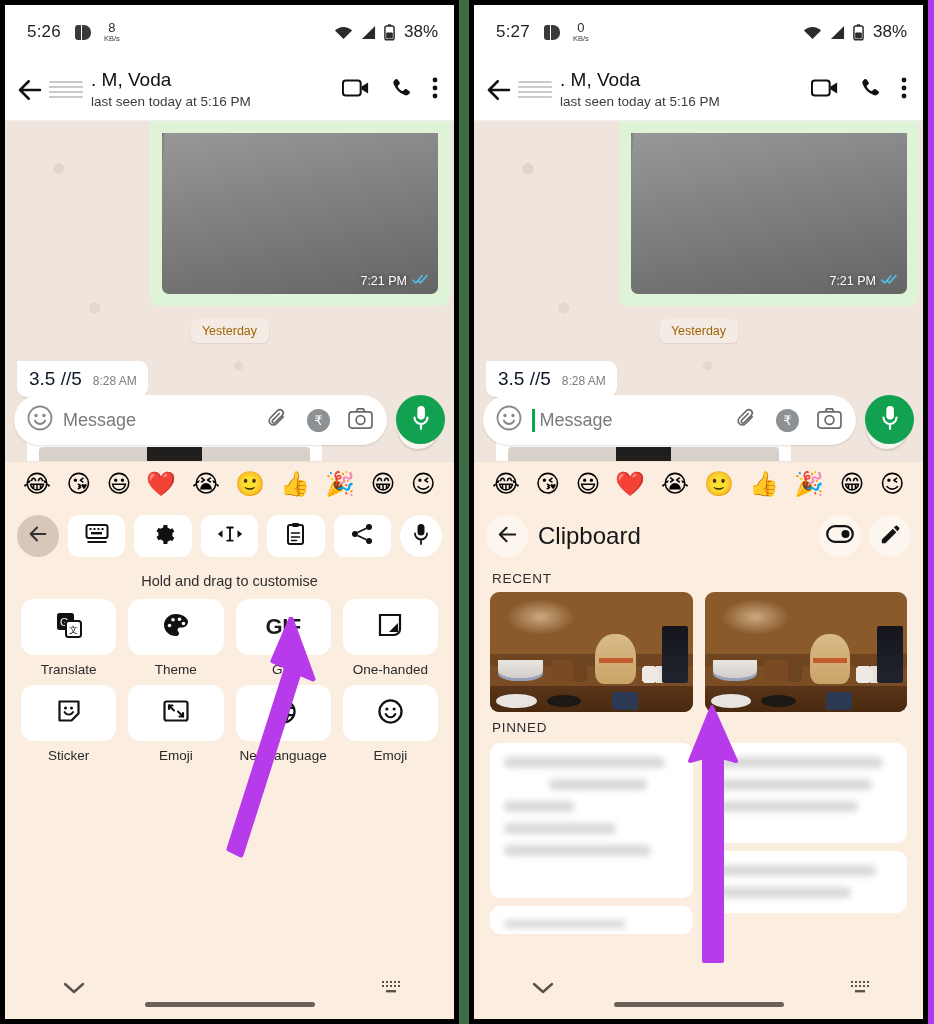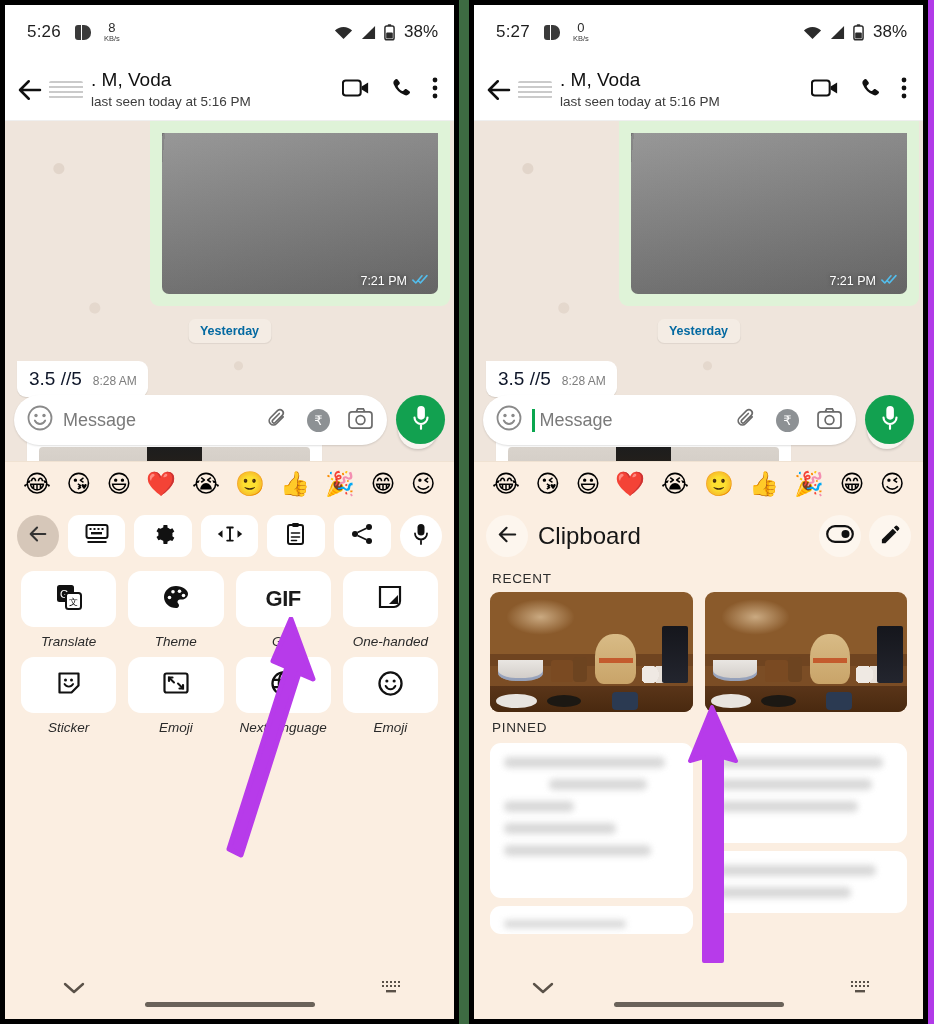--- a/index.html
+++ b/index.html
@@ -142,21 +142,21 @@
     text-shadow: 0 0 4px rgba(0,0,0,.55);
     display: flex; align-items: center; gap: 5px;
   }
   .ticks { display: inline-block; }
   .daychip {
     position: absolute; left: 50%; transform: translateX(-50%);
     top: 198px;
     background: #f4ece4;
     border-radius: 7px;
     padding: 5px 12px;
-    font-size: 12.5px; font-weight: bold; color: #0369a1;
+    font-size: 12.5px; font-weight: normal; color: #a16207;
     box-shadow: 0 1px 1px rgba(0,0,0,.07);
   }
   .bubble-in {
     position: absolute;
     left: 12px; top: 240px;
     background: #ffffff;
     border-radius: 0 9px 9px 9px;
     padding: 7px 11px 7px 12px;
     display: flex; align-items: baseline; gap: 11px;
     box-shadow: 0 1px 1px rgba(0,0,0,.1);
@@ -283,21 +283,21 @@
     padding: 6px 16px 0 16px;
   }
   .kb-cell { display: flex; flex-direction: column; align-items: center; }
   .kb-tile {
     width: 100%; height: 56px;
     background: #fff;
     border-radius: 13px;
     display: flex; align-items: center; justify-content: center;
   }
   .kb-tile .gif-txt { font-size: 22px; font-weight: bold; color: #1b1b1b; letter-spacing: -.5px; }
-  .kb-label { margin-top: 7px; font-size: 13.5px; color: #2a2a2a; text-align: center; font-style: italic; }
+  .kb-label { margin-top: 7px; font-size: 13.5px; color: #2a2a2a; text-align: center; }
 
   
   .clip-header {
     display: flex; align-items: center;
     padding: 10px 12px 6px 12px;
     gap: 10px;
   }
   .clip-back {
     width: 42px; height: 42px; border-radius: 50%;
     background: #fdf6ee;
@@ -646,20 +646,21 @@
       <div class="kb-chip round">
         <span>
           <svg width="16" height="22" viewBox="0 0 16 22">
               <rect x="4.5" y="1" width="7" height="11.5" rx="3.5" fill="#111"></rect>
               <path d="M2 10.5a6 6 0 0 0 12 0M8 16.5V21" stroke="#111" stroke-width="1.8" fill="none" stroke-linecap="round"></path>
             </svg>
         </span>
       </div>
     </div>
 
+    <div class="hold-hint">Hold and drag to customise</div>
 
     <div class="kb-grid">
       <div class="kb-cell">
         <div class="kb-tile">
           <span>
             <svg width="26" height="26" viewBox="0 0 26 26">
                 <rect x="1" y="1" width="17" height="17" rx="2.5" fill="#111"></rect>
                 <text x="4" y="14" font-size="11" fill="#fff" font-family="Liberation Sans, sans-serif">G</text>
                 <rect x="10" y="9" width="15" height="16" rx="2.5" fill="#fff" stroke="#111" stroke-width="2"></rect>
                 <text x="13" y="21" font-size="9" fill="#111" font-family="Liberation Sans, sans-serif">文</text>

